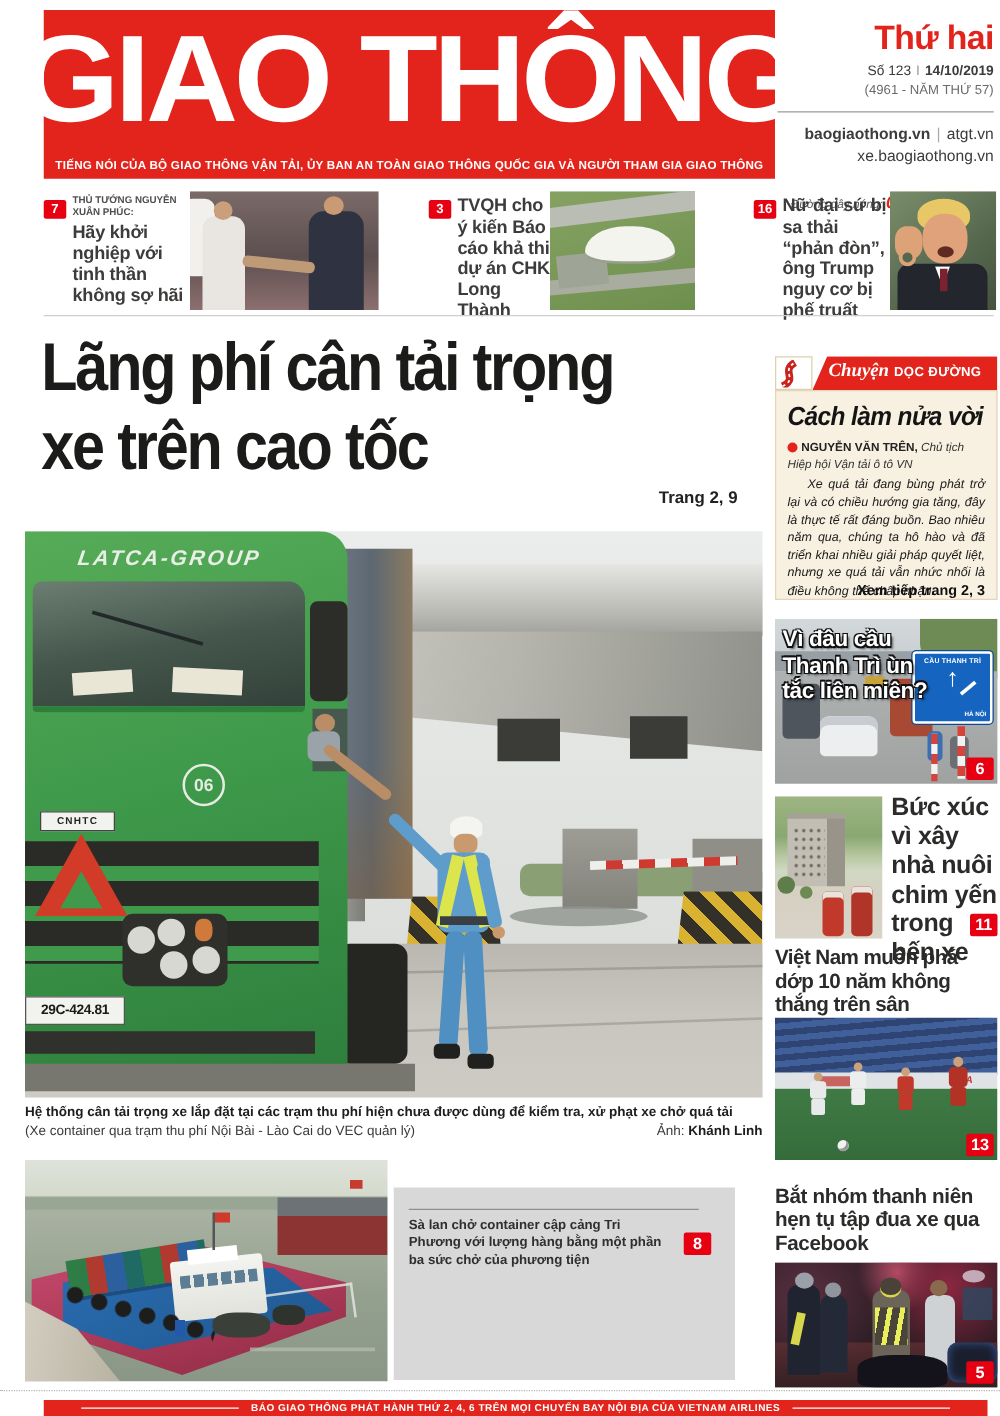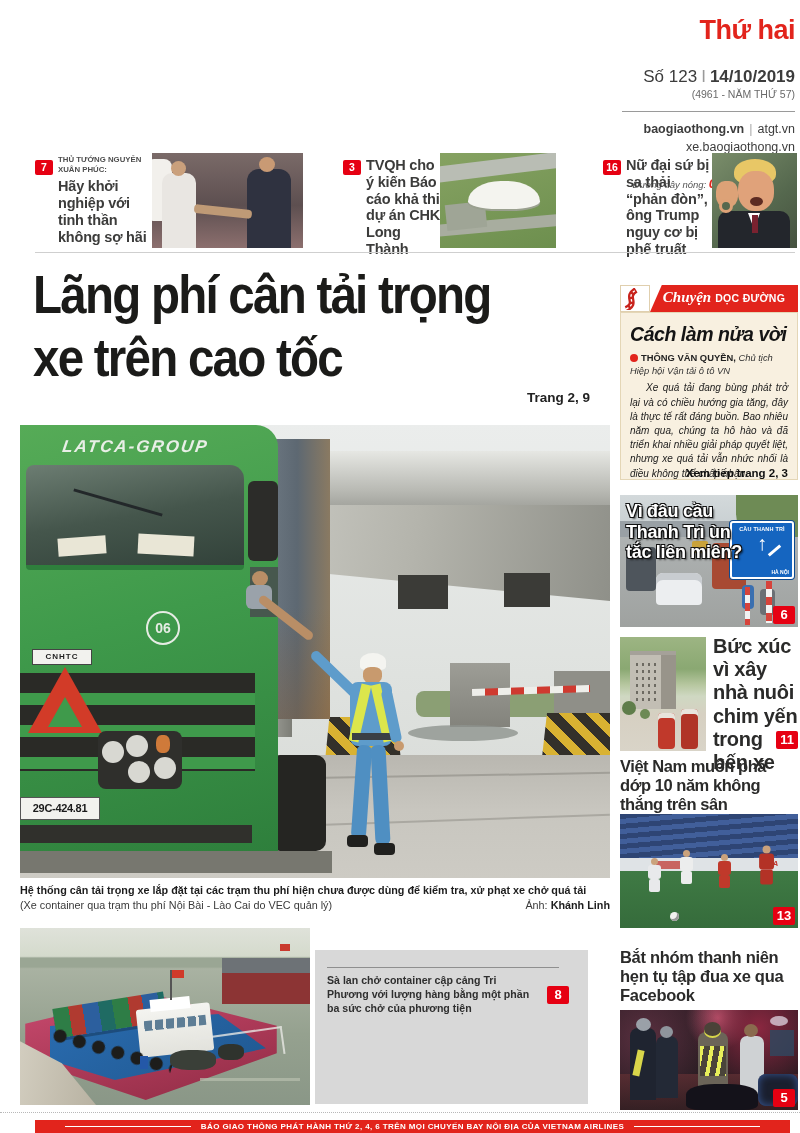--- a/index.html
+++ b/index.html
@@ -9,21 +9,21 @@
 
   
   .mast{position:absolute;left:35px;top:8px;width:585px;height:135px;background:#e2241c}
   .mast-logo{position:absolute;left:0;right:0;top:6px;text-align:center;color:#fff;
              font-weight:800;font-size:88px;line-height:1;letter-spacing:-3px;white-space:nowrap;
              transform:scale(1.16,1.12);transform-origin:center top}
   .mast-tag{position:absolute;left:0;right:0;bottom:6px;text-align:center;color:#fff;
             font-size:9.3px;letter-spacing:.2px;font-weight:600}
   .issue{left:622px;top:14px;width:173px;text-align:right;line-height:1.25}
   .issue .wd{color:#e2241c;font-size:27px;font-weight:800;letter-spacing:-.5px}
-  .issue .no{font-size:17px;color:#3c3c3c;margin-top:18px}
+  .issue .no{font-size:11px;color:#3c3c3c;margin-top:3px}
   .issue .no .sep{color:#9a9a9a;padding:0 4px;font-weight:400}
   .issue .note{font-size:10.5px;color:#6a6a6a;margin-top:1px}
   .issue hr{border:none;border-top:1px solid #9a9a9a;margin:10px 0 8px}
   .issue .sites{font-size:12.5px;color:#3c3c3c;line-height:1.45}
   .issue .sites .ssep{color:#aaa;padding:0 5px}
   .issue .hot{font-size:9.5px;color:#555;font-style:italic;margin-top:20px}
   .issue .hot b{font-size:13.5px;color:#e2241c;letter-spacing:.3px}
 
   
   .pg{position:absolute;background:#e60012;color:#fff;font-weight:700;text-align:center;border-radius:2px}
@@ -299,20 +299,24 @@
   .footer{position:absolute;left:35px;top:1120px;width:755px;height:13px;background:#e2241c;
       display:flex;align-items:center;gap:10px;padding:0 30px;box-sizing:border-box}
   .footer .ln{flex:1;height:1px;background:#fff}
   .footer .tx{color:#fff;font-size:8px;font-weight:700;letter-spacing:.4px;white-space:nowrap}
 </style>
 </head>
 <body>
 
 <div class="page">
 
+  <div class="mast">
+    <div class="mast-logo">GIAO THÔNG</div>
+    <div class="mast-tag">TIẾNG NÓI CỦA BỘ GIAO THÔNG VẬN TẢI, ỦY BAN AN TOÀN GIAO THÔNG QUỐC GIA VÀ NGƯỜI THAM GIA GIAO THÔNG</div>
+  </div>
   <div class="issue abs">
     <div class="wd">Thứ hai</div>
     <div class="no">
       <span>Số 123</span><span class="sep">I</span><b>14/10/2019</b>
     </div>
     <div class="note">(4961 - NĂM THỨ 57)</div>
     <hr>
     <div class="sites">
       <b>baogiaothong.vn</b><span class="ssep">|</span><span>atgt.vn</span>
     </div>
@@ -462,21 +466,21 @@
         </svg>
       </div>
       <div class="op-banner">
         <span class="op-script">Chuyện</span>
         <span class="op-caps">DỌC ĐƯỜNG</span>
       </div>
     </div>
     <div class="op-body">
       <div class="op-title">Cách làm nửa vời</div>
       <div class="op-by">
-        <span class="dot"></span><b>THÔNG VĂN QUYỀN,</b>
+        <span class="dot"></span><b>NGUYỄN VĂN TRÊN,</b>
         <i>Chủ tịch Hiệp hội Vận tải ô tô VN</i>
       </div>
       <p class="op-text">Xe quá tải đang bùng phát trở lại và có chiều hướng gia tăng, đây là thực tế rất đáng buồn. Bao nhiêu năm qua, chúng ta hô hào và đã triển khai nhiều giải pháp quyết liệt, nhưng xe quá tải vẫn nhức nhối là điều không thể chấp nhận.</p>
       <div class="op-more">Xem tiếp trang 2, 3</div>
     </div>
   </div>
 
   <div class="card card1">
     <div class="tt-sky"></div>
     <div class="tt-flyover"></div>

